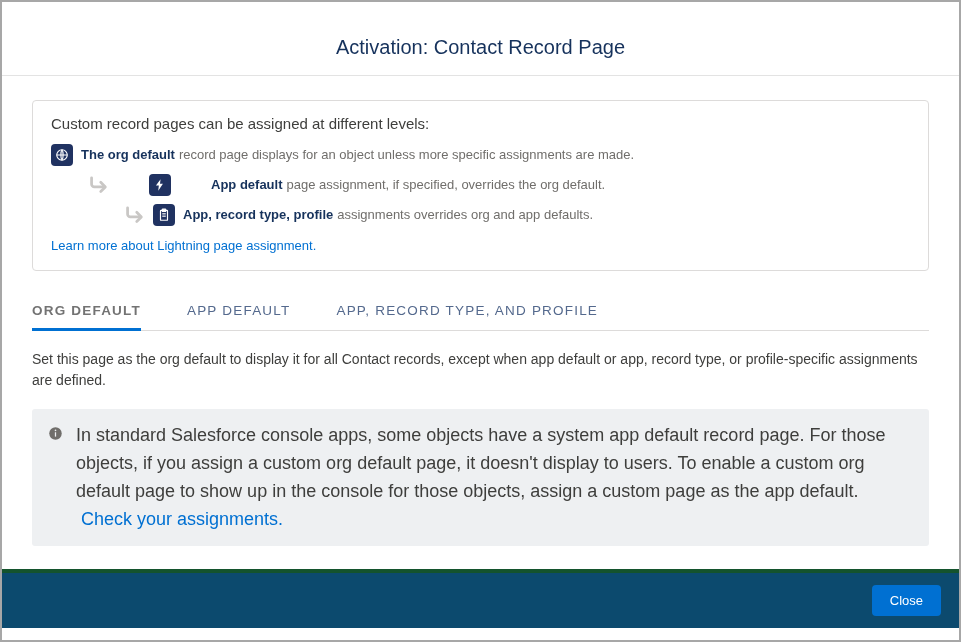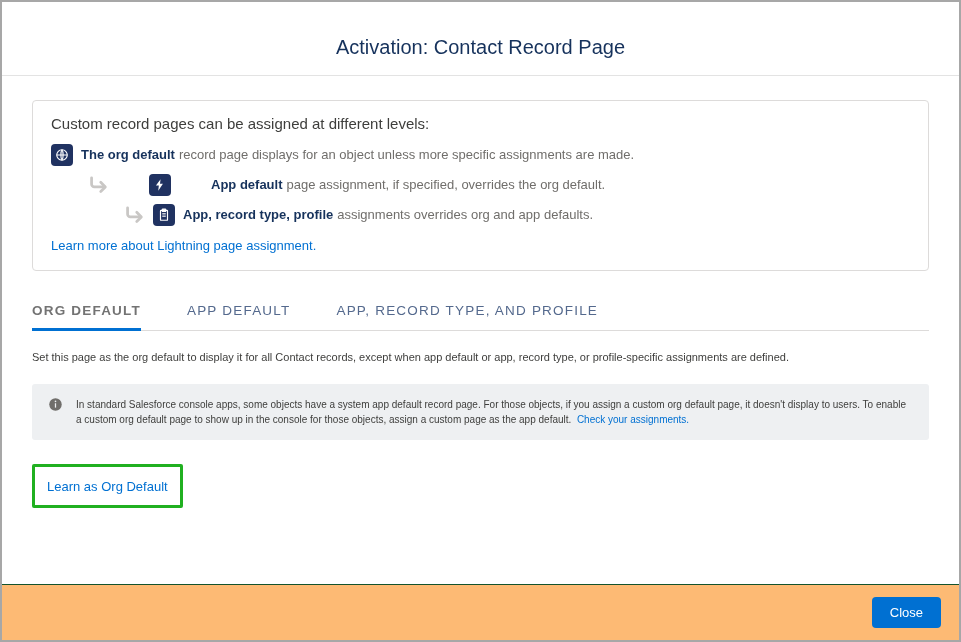--- a/index.html
+++ b/index.html
@@ -91,31 +91,31 @@
     text-transform: uppercase;
     border-bottom: 3px solid transparent;
     margin-bottom: -1px;
   }
   .tab.active {
     color: #737373;
     font-weight: 700;
     border-bottom-color: #0070d2;
   }
   .tab-desc {
-    font-size: 11px;
+    font-size: 14px;
     color: #3e3e3c;
     line-height: 1.5;
     margin-bottom: 18px;
   }
   .alert-box {
     background: #eef0f2;
     border-radius: 3px;
     padding: 13px 16px 12px 44px;
     position: relative;
-    font-size: 10px;
+    font-size: 18px;
     color: #3e3e3c;
     line-height: 1.55;
     margin-bottom: 24px;
   }
   .alert-icon {
     position: absolute;
     left: 16px;
     top: 13px;
     width: 15px;
     height: 15px;
@@ -131,28 +131,28 @@
     padding: 10px 12px;
     border-radius: 2px;
   }
   .assign-link {
     color: #0070d2;
     font-size: 13px;
     text-decoration: none;
   }
   .footer {
     position: absolute;
-    bottom: 0;
+    bottom: 12px;
     left: 0;
     right: 0;
-    border-top: 1px solid #14532d;
+    border-top: 4px solid #14532d;
     padding: 12px 18px;
     display: flex;
     justify-content: flex-end;
-    background: #fdba74;
+    background: #0c4a6e;
   }
   .close-btn {
     background: #0070d2;
     color: #fff;
     border: none;
     border-radius: 4px;
     padding: 8px 18px;
     font-size: 13px;
     cursor: pointer;
   }

